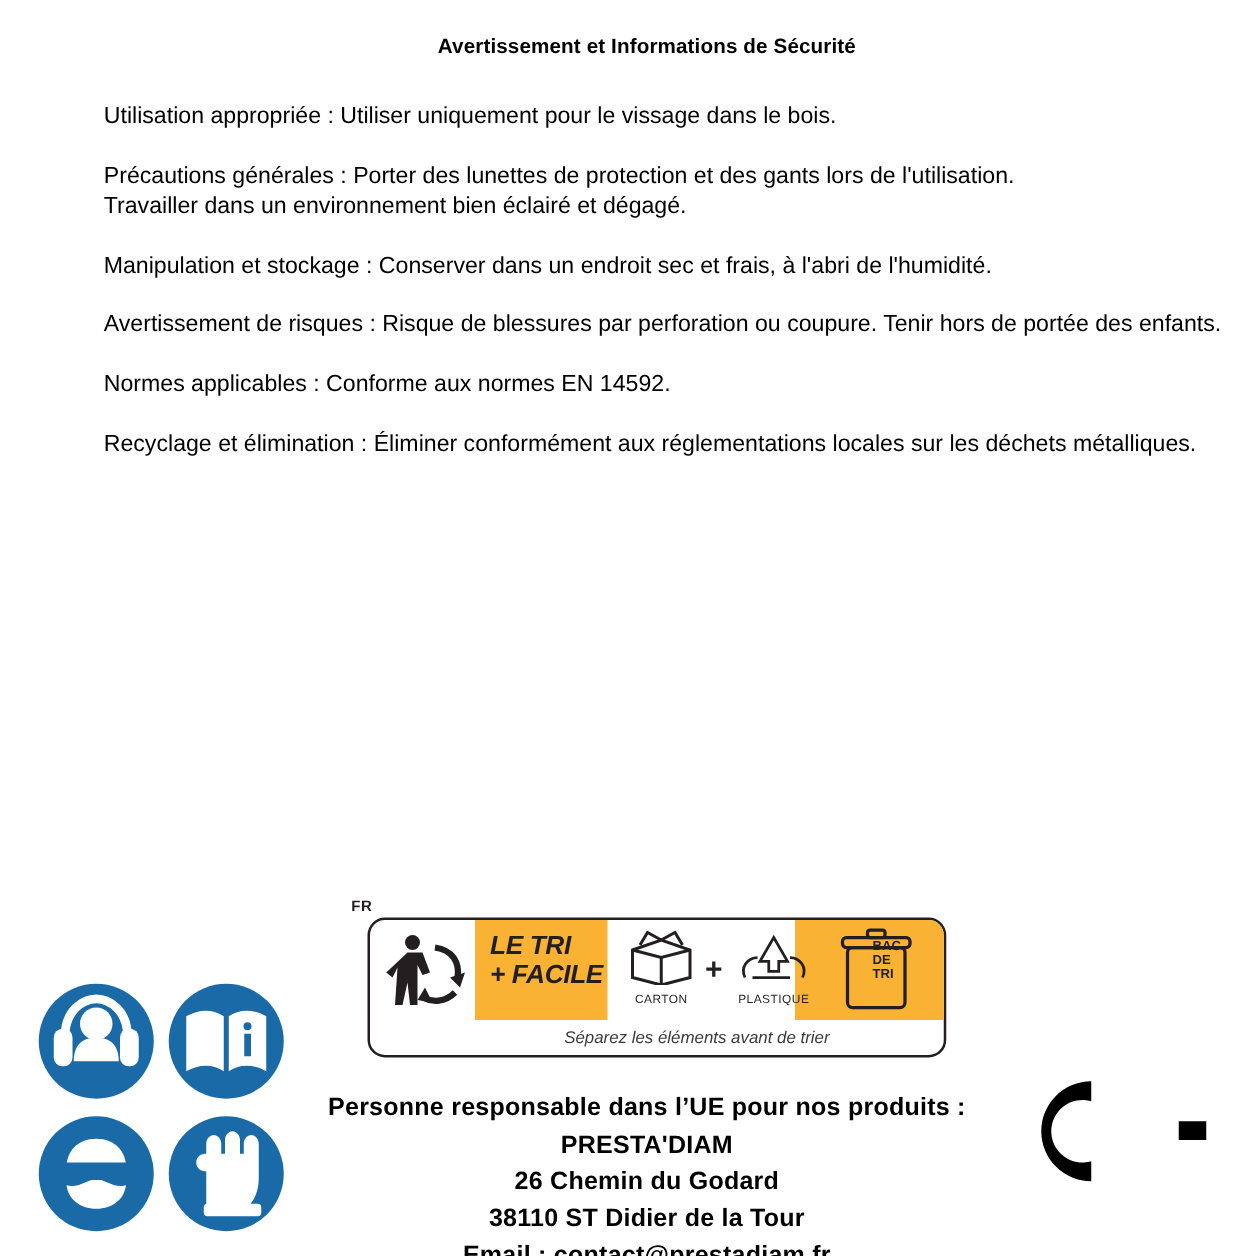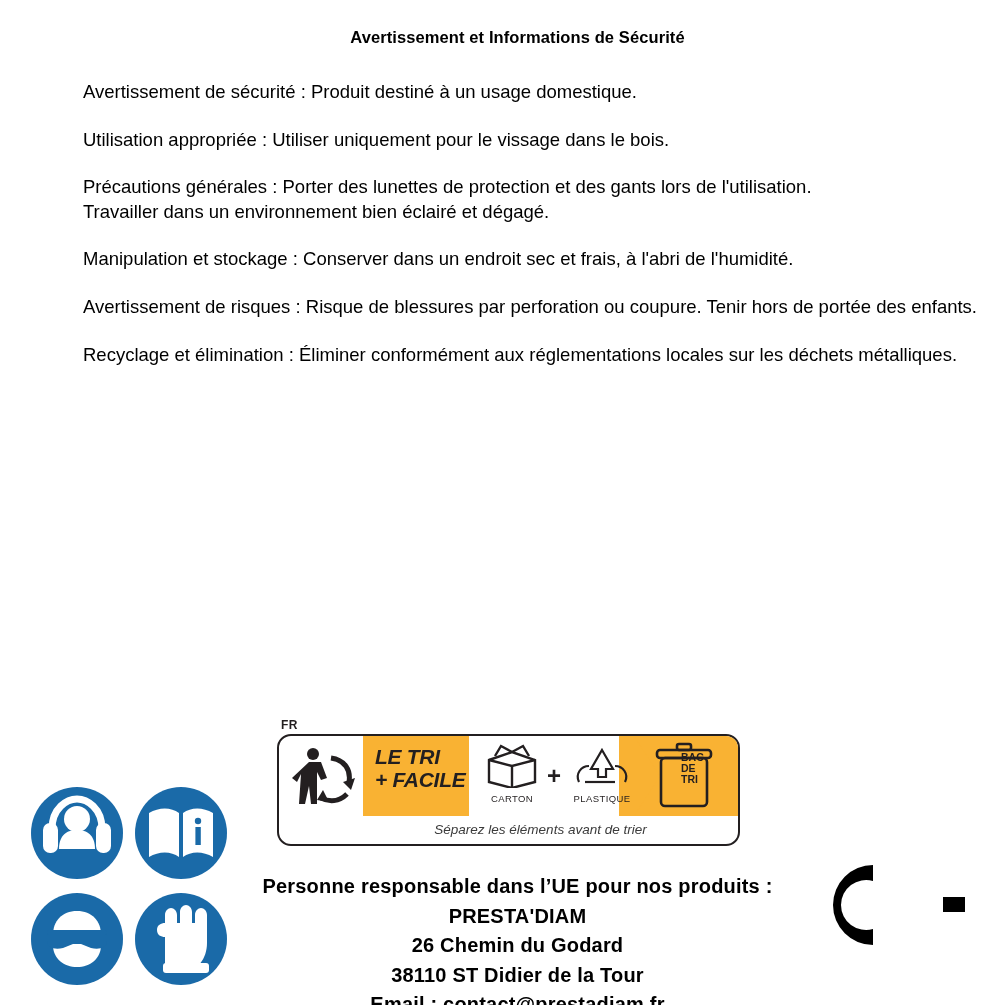--- a/index.html
+++ b/index.html
@@ -78,21 +78,21 @@
     position: absolute;
     left: 4px;
     top: 0px;
     font-size: 12px;
     font-weight: bold;
     color: #231f20;
     letter-spacing: 0.5px;
   }
   .triman-box {
     position: absolute;
-    left: 0;
+    left: 17px;
     top: 16px;
     width: 463px;
     height: 112px;
     border: 2px solid #231f20;
     border-radius: 14px;
     background: #ffffff;
     box-sizing: border-box;
     overflow: hidden;
   }
   .triman-yellow {
@@ -230,26 +230,26 @@
   .ce-mark svg { display: block; }
 </style>
 </head>
 <body>
 
 <div class="page">
 
   <div class="doc-title">Avertissement et Informations de Sécurité</div>
 
   <div class="body-block">
-    <p class="para">Avertissement de sécurité : Produit destiné à un usage domestique.</p>
     <p class="para">Utilisation appropriée : Utiliser uniquement pour le vissage dans le bois.</p>
     <p class="para">Précautions générales : Porter des lunettes de protection et des gants lors de l'utilisation.
 Travailler dans un environnement bien éclairé et dégagé.</p>
     <p class="para">Manipulation et stockage : Conserver dans un endroit sec et frais, à l'abri de l'humidité.</p>
     <p class="para">Avertissement de risques : Risque de blessures par perforation ou coupure. Tenir hors de portée des enfants.</p>
+    <p class="para">Normes applicables : Conforme aux normes EN 14592.</p>
     <p class="para">Recyclage et élimination : Éliminer conformément aux réglementations locales sur les déchets métalliques.</p>
   </div>
 
   <div class="picto-grid">
 
     <div class="picto p1">
       <svg viewBox="0 0 92 92" xmlns="http://www.w3.org/2000/svg">
 
         <circle cx="46" cy="32" r="13" fill="#ffffff"></circle>
         <path d="M28 62 C28 48 36 43 46 43 C56 43 64 48 64 62 Z" fill="#ffffff"></path>

